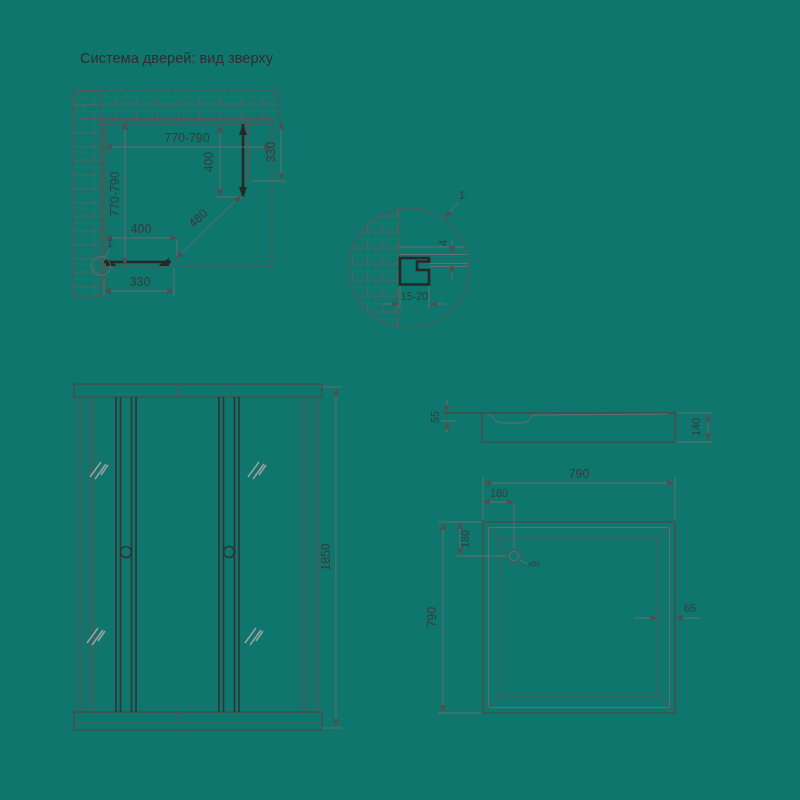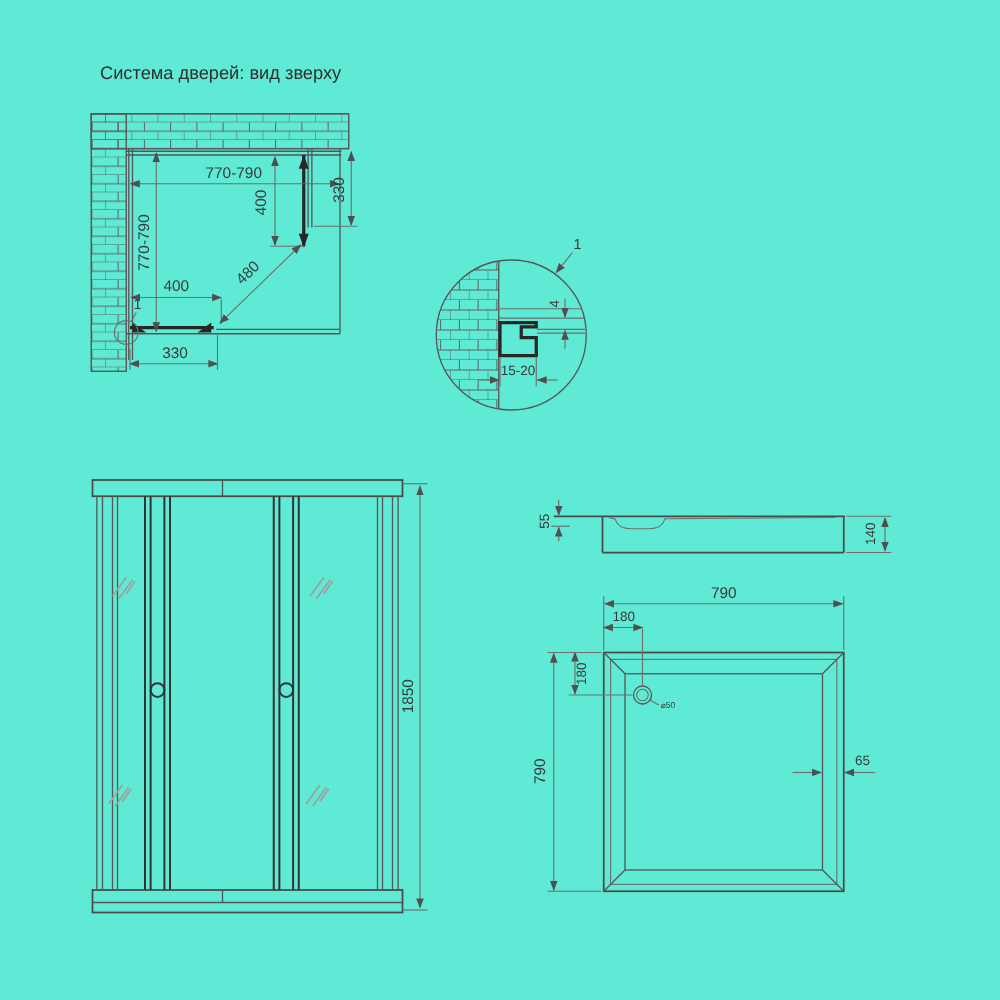--- a/index.html
+++ b/index.html
@@ -1,16 +1,16 @@
 <!DOCTYPE html>
 <html><head>
 <meta charset="utf-8">
 <style>
   html,body{margin:0;padding:0;background:#ffffff;}
-  .stage{width:800px;height:800px;position:relative;background:#5eead4;overflow:hidden;}
+  .stage{width:800px;height:800px;position:relative;background:#0f766e;overflow:hidden;}
   svg{display:block;}
   text{font-family:"Liberation Sans","DejaVu Sans",sans-serif;fill:#3a3a3a;}
   .title{font-size:14.6px;fill:#2f2f2f;}
   .dim{font-size:12.3px;}
   .dimsm{font-size:10.8px;}
   .tiny{font-size:6.8px;}
   .callout{font-size:11.5px;}
   .ln{stroke:#4a4a4a;stroke-width:1.4;fill:none;}
   .ln2{stroke:#565656;stroke-width:1.05;fill:none;}
   .thin{stroke:#6e6e6e;stroke-width:0.9;fill:none;}

